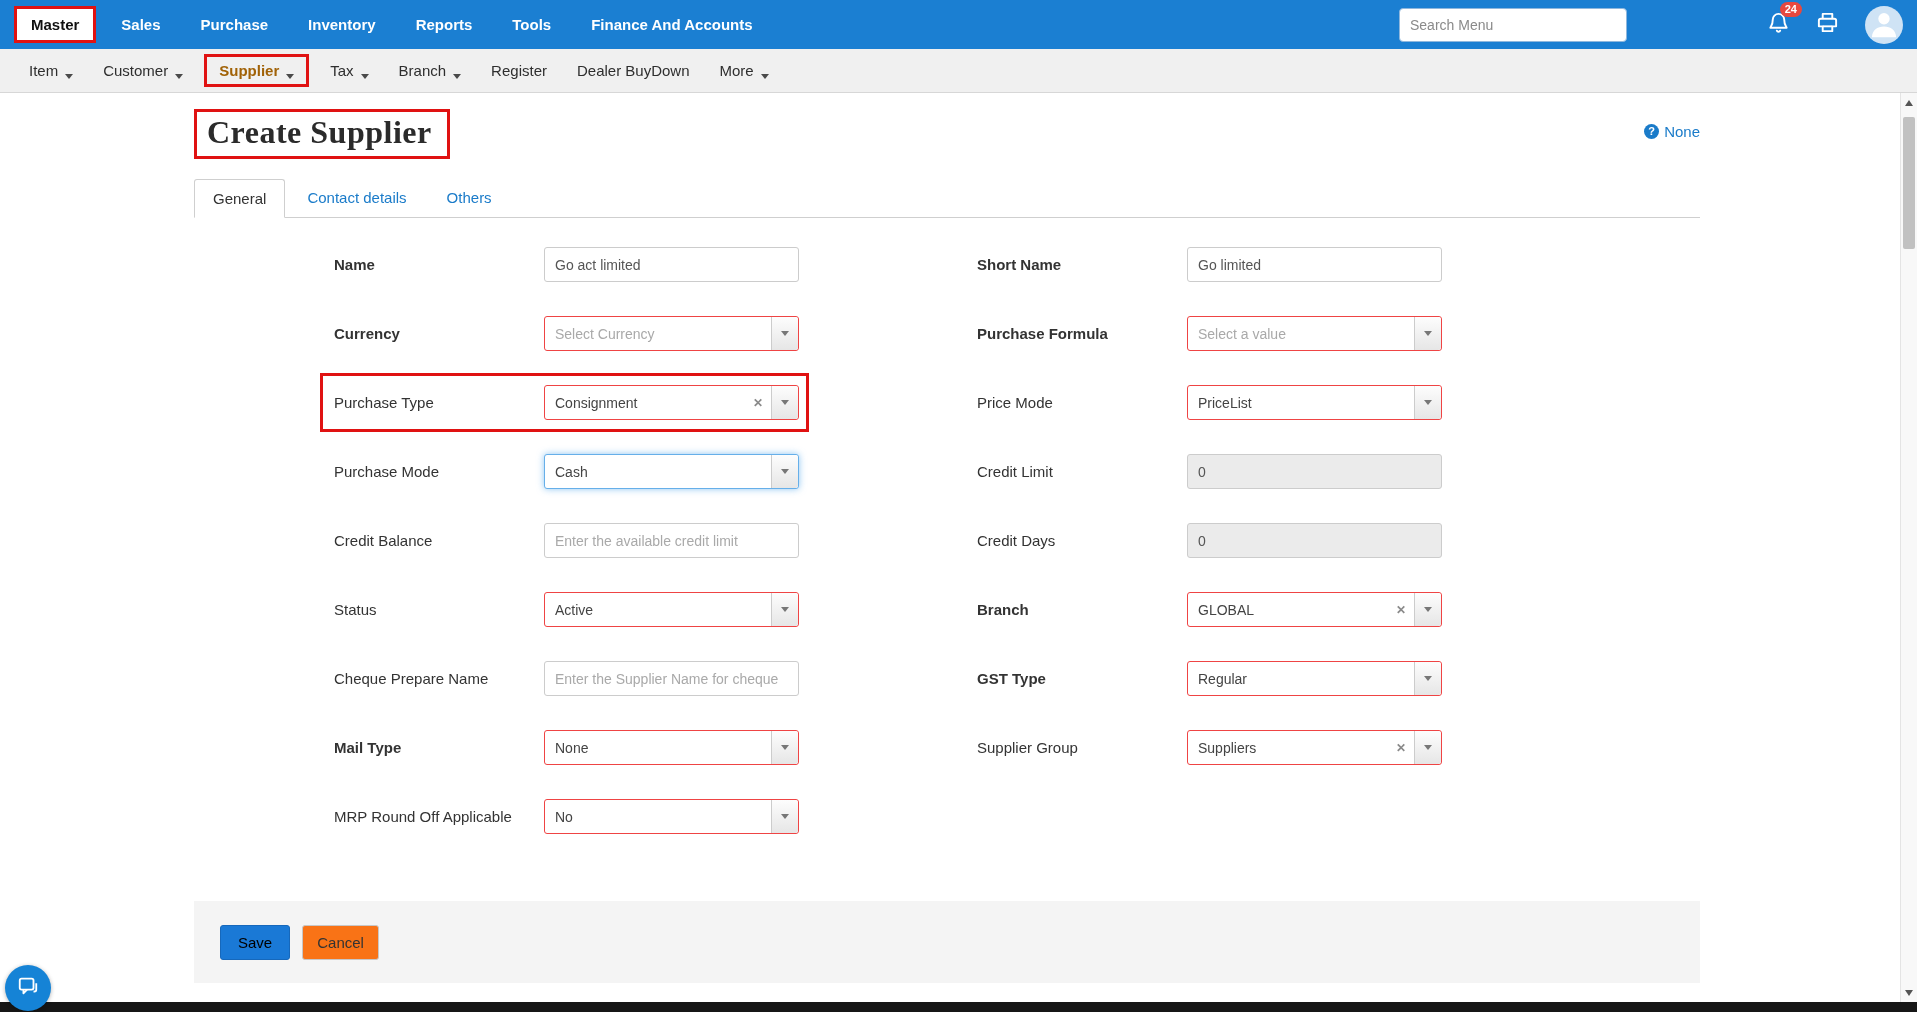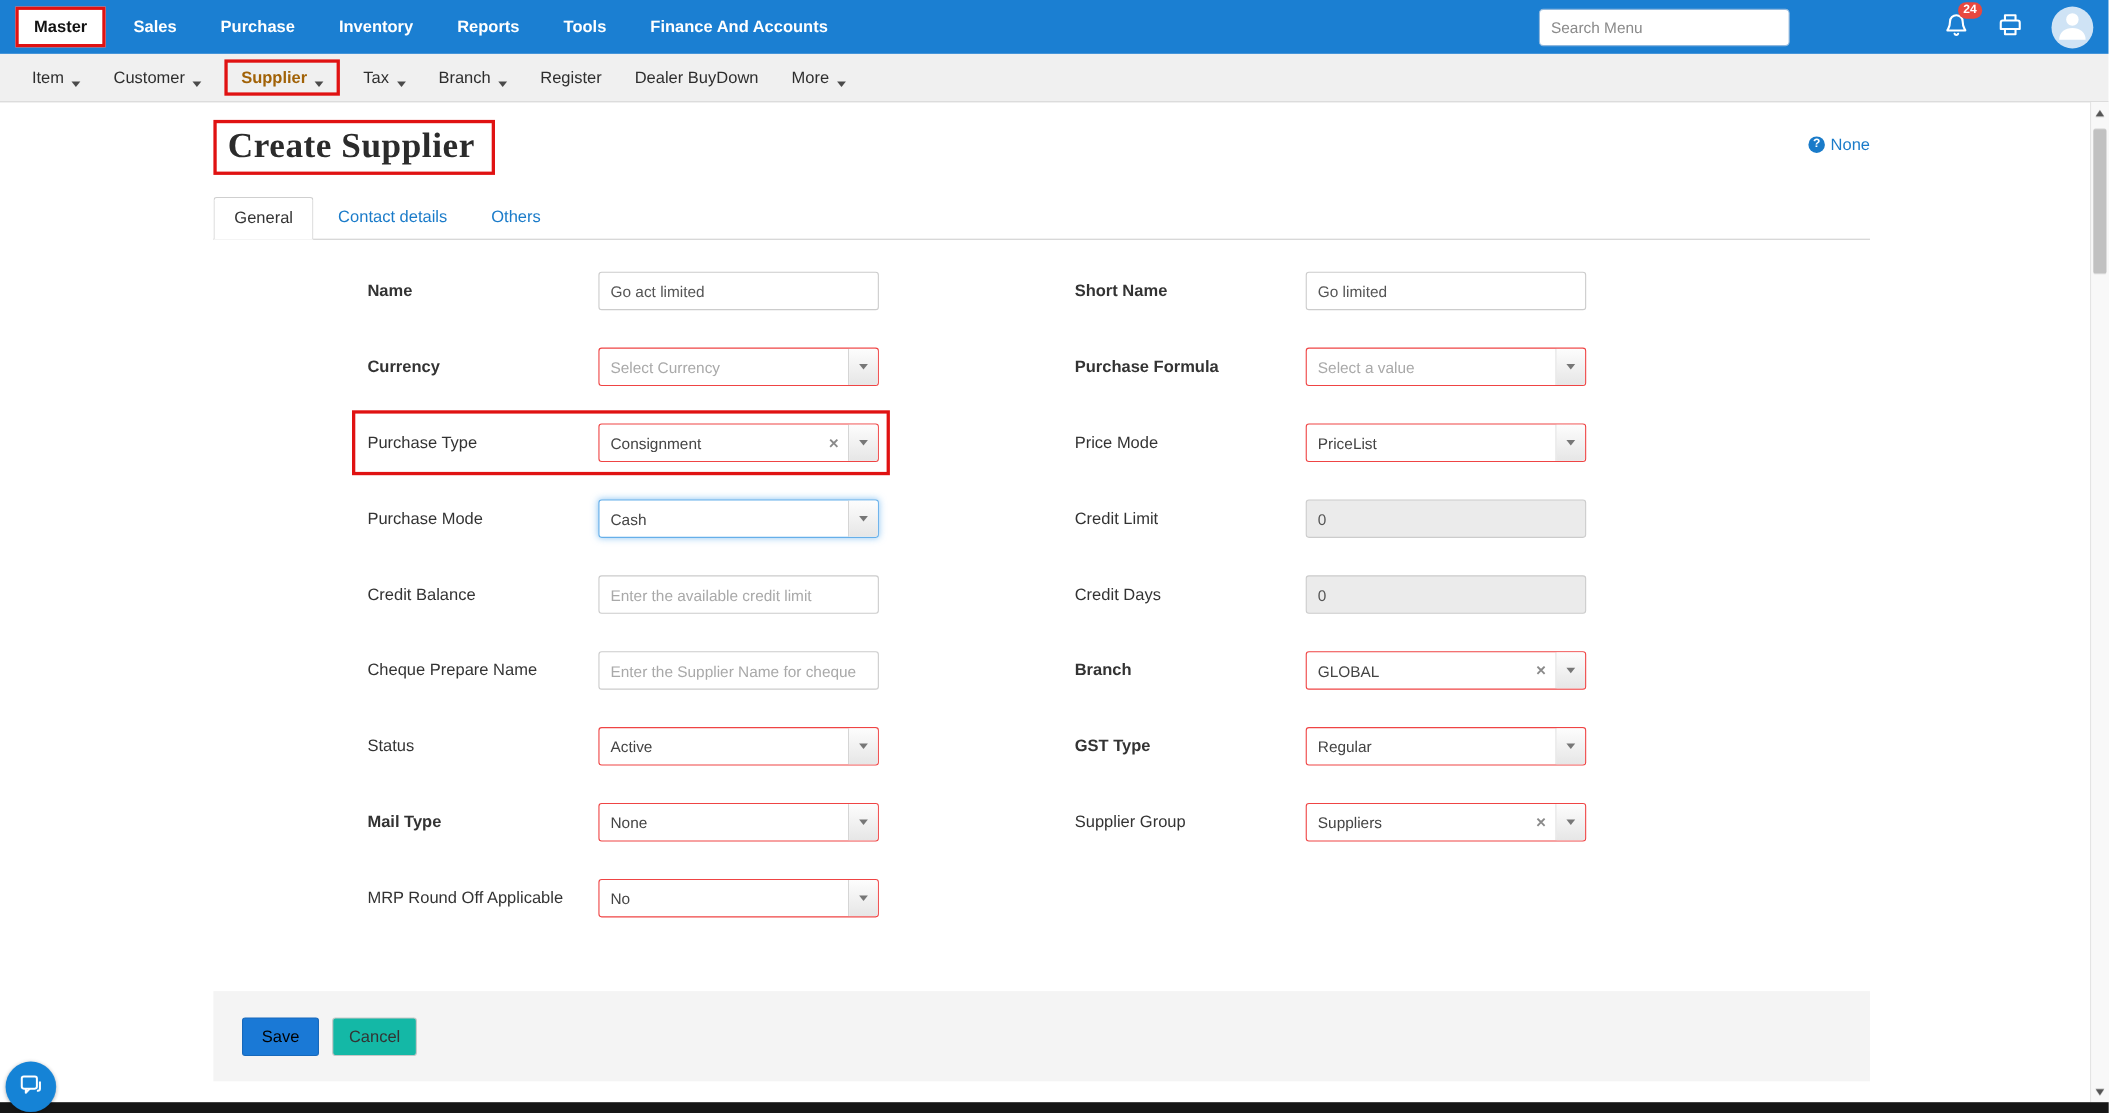--- a/index.html
+++ b/index.html
@@ -57,21 +57,21 @@
   .fselect.placeholder .sel-text { color: #a9a9a9; }
   .clear-x { color: #8a8a8a; font-size: 12px; font-weight: 700; padding: 0 8px; cursor: pointer; }
   .sel-btn { width: 27px; align-self: stretch; border-left: 1px solid #ccc; background: linear-gradient(#fdfdfd, #e6e6e6); display: flex; align-items: center; justify-content: center; border-top-right-radius: 3px; border-bottom-right-radius: 3px; }
   .sel-caret { width: 0; height: 0; border-left: 4px solid transparent; border-right: 4px solid transparent; border-top: 5px solid #777; }
   .fselect.focused { border-color: #66afe9; box-shadow: 0 0 7px rgba(82, 168, 236, 0.65); justify-content: flex-end; }
 
   
   .footer-band { margin-top: 50px; background: #f4f4f4; height: 82px; display: flex; align-items: center; padding-left: 26px; gap: 12px; }
   .btn { font-size: 15px; border-radius: 3px; cursor: pointer; font-family: "Liberation Sans", sans-serif; }
   .btn-save { background: #1a79d6; color: #000000; border: 1px solid #1668bb; padding: 8px 17px; }
-  .btn-cancel { background: #14b8a6; color: #333; border: 1px solid #c7c7c7; padding: 8px 14px; }
+  .btn-cancel { background: #f97316; color: #333; border: 1px solid #c7c7c7; padding: 8px 14px; }
 
   
   .scrollbar { position: fixed; top: 93px; right: 0; bottom: 10px; width: 17px; background: #f8f8f8; border-left: 1px solid #e4e4e4; z-index: 60; }
   .sb-up, .sb-down { position: absolute; left: 0; width: 16px; height: 15px; display: flex; align-items: center; justify-content: center; }
   .sb-up { top: 2px; } .sb-down { bottom: 2px; }
   .tri-up { width: 0; height: 0; border-left: 4px solid transparent; border-right: 4px solid transparent; border-bottom: 6px solid #555; }
   .tri-down { width: 0; height: 0; border-left: 4px solid transparent; border-right: 4px solid transparent; border-top: 6px solid #555; }
   .sb-thumb { position: absolute; top: 24px; left: 2px; width: 12px; height: 132px; background: #c1c1c1; border-radius: 2px; }
   .bottom-strip { position: fixed; left: 0; right: 0; bottom: 0; height: 10px; background: #161616; z-index: 55; }
   .chat-fab { position: fixed; left: 5px; bottom: 1px; width: 46px; height: 46px; border-radius: 50%; background: #1583d6; z-index: 70; display: flex; align-items: center; justify-content: center; cursor: pointer; box-shadow: 0 1px 4px rgba(0,0,0,0.3); }
@@ -218,35 +218,35 @@
       </div>
 
       <div class="frow">
         <label class="flabel">Credit Balance</label>
         <div class="fctrl">
           <input class="finput" placeholder="Enter the available credit limit" style="">
         </div>
       </div>
 
       <div class="frow">
+        <label class="flabel">Status</label>
+        <div class="fctrl">
+          <div class="fselect">
+            <span class="sel-text">Active</span>
+            <span class="sel-btn">
+                <span class="sel-caret"></span>
+              </span>
+          </div>
+        </div>
+      </div>
+
+      <div class="frow">
         <label class="flabel">Cheque Prepare Name</label>
         <div class="fctrl">
           <input class="finput" placeholder="Enter the Supplier Name for cheque" style="">
-        </div>
-      </div>
-
-      <div class="frow">
-        <label class="flabel">Status</label>
-        <div class="fctrl">
-          <div class="fselect">
-            <span class="sel-text">Active</span>
-            <span class="sel-btn">
-                <span class="sel-caret"></span>
-              </span>
-          </div>
         </div>
       </div>
 
       <div class="frow">
         <label class="flabel bold">Mail Type</label>
         <div class="fctrl">
           <div class="fselect">
             <span class="sel-text">None</span>
             <span class="sel-btn">
                 <span class="sel-caret"></span>

